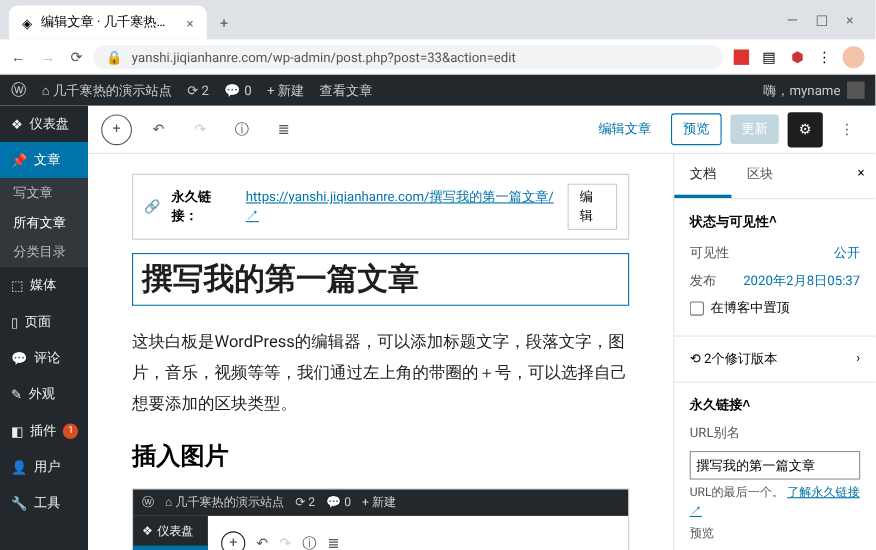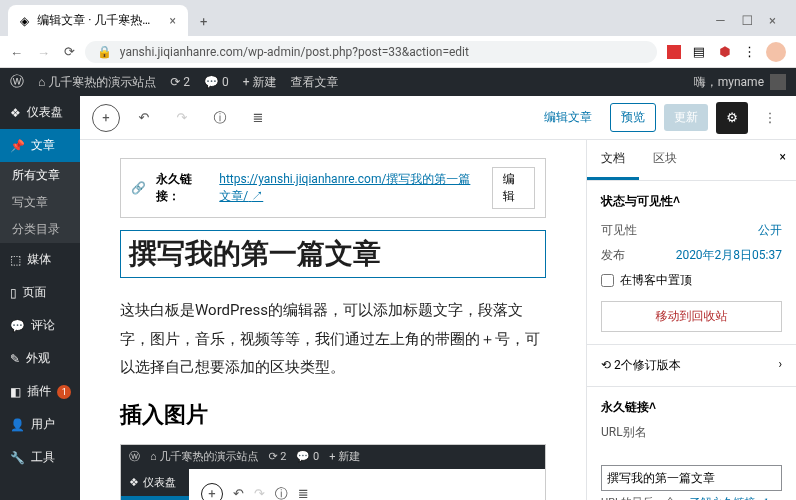--- a/index.html
+++ b/index.html
@@ -46,21 +46,21 @@
 h2.sub{font-size:22px;font-weight:700;margin:10px 0 14px}
 .screenshot{border:1px solid #ccc;background:#fff}
 .ss-bar{height:24px;background:#23282d;color:#ccc;display:flex;align-items:center;padding:0 8px;font-size:11px;gap:10px}
 .ss-main{display:flex}
 .ss-sidebar{width:68px;background:#23282d;color:#eee;font-size:11px}
 .ss-item{padding:6px 8px;display:flex;align-items:center;gap:4px}
 .ss-item.cur{background:#0073aa}
 .ss-content{flex:1;padding:8px}
 .ss-tb{display:flex;gap:10px;padding:6px 4px;align-items:center;color:#555}
 .ss-tb .add{border:1px solid #1e1e1e;border-radius:50%;width:22px;height:22px;display:flex;align-items:center;justify-content:center;position:relative}
-.inspector{width:210px;border-left:1px solid #e2e4e7;font-size:12px}
+.inspector{width:184px;border-left:1px solid #e2e4e7;font-size:12px}
 .tabs{display:flex;border-bottom:1px solid #e2e4e7}
 .tabs .tab-btn{padding:10px 14px;color:#555}
 .tabs .tab-btn.active{border-bottom:3px solid #0073aa;color:#1e1e1e;font-weight:500}
 .tabs .close{margin-left:auto;padding:10px}
 .panel{border-bottom:1px solid #e2e4e7;padding:12px 14px}
 .panel-h{display:flex;font-weight:600;margin-bottom:8px}
 .row{display:flex;justify-content:space-between;padding:4px 0;color:#555}
 .row .link{color:#0073aa}
 .chk{display:flex;gap:6px;align-items:center;padding:4px 0}
 .trash-btn{width:100%;border:1px solid #ccc;padding:6px;text-align:center;color:#b32d2e;margin-top:8px}
@@ -120,22 +120,22 @@
 <div class="main">
 <div class="sidebar">
 <div class="sb-item">
         <span>❖</span>
         <span>仪表盘</span>
       </div>
 <div class="sb-item current">
         <span>📌</span>
         <span>文章</span>
       </div>
+<div class="sb-sub">写文章</div>
 <div class="sb-sub active">所有文章</div>
-<div class="sb-sub">写文章</div>
 <div class="sb-sub">分类目录</div>
 <div class="sb-item">
         <span>⬚</span>
         <span>媒体</span>
       </div>
 <div class="sb-item">
         <span>▯</span>
         <span>页面</span>
       </div>
 <div class="sb-item">
@@ -236,32 +236,31 @@
               <span class="link">公开</span>
             </div>
 <div class="row">
               <span>发布</span>
               <span class="link">2020年2月8日05:37</span>
             </div>
 <div class="chk">
               <input type="checkbox" style="">
               <span>在博客中置顶</span>
             </div>
-<div class="trash-btn">移动到回收站</div>
 </div>
 <div class="panel" style="display:flex;justify-content:space-between">
             <span>⟲ <span>2个修订版本</span></span>
             <span>›</span>
           </div>
 <div class="panel">
 <div class="panel-h">
               <span>永久链接</span>
               <span>˄</span>
             </div>
-<div style="color:#555;margin-bottom:20px">URL别名</div>
+<div style="color:#555;margin-bottom:4px">URL别名</div>
 <input class="url-input" value="撰写我的第一篇文章" style="">
 <div class="small"><span>URL的最后一个。</span> <a><span>了解永久链接</span> ↗</a></div>
 <div class="small" style="margin-top:4px">预览</div>
 
 </div>
 
 </div>
 </div>
 </div>
 </div>

